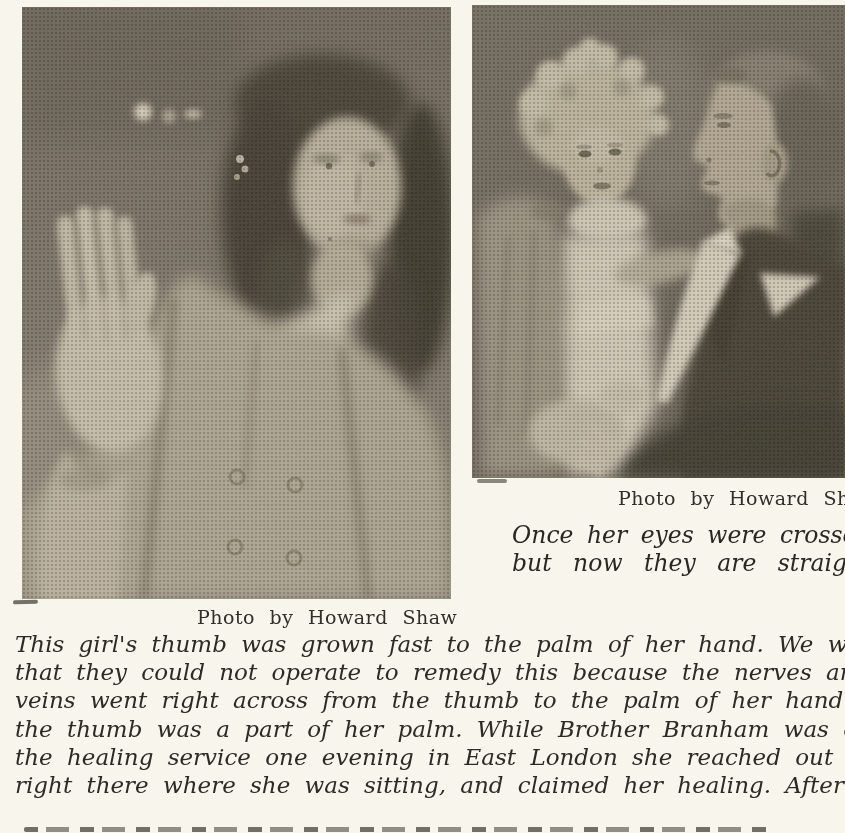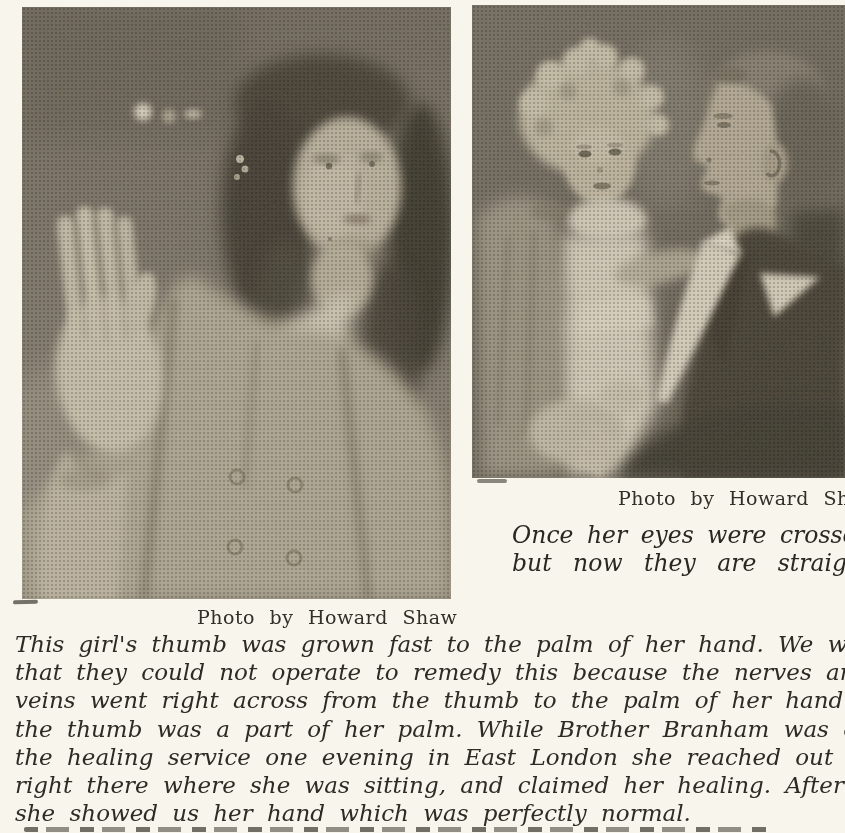--- a/index.html
+++ b/index.html
@@ -286,20 +286,19 @@
 
   <div class="caption caption-left">Photo by Howard Shaw</div>
 
   <div class="bodytext">
     <div class="line">This girl's thumb was grown fast to the palm of her hand. We were told</div>
     <div class="line">that they could not operate to remedy this because the nerves and blood</div>
     <div class="line">veins went right across from the thumb to the palm of her hand. That is</div>
     <div class="line">the thumb was a part of her palm. While Brother Branham was conducting</div>
     <div class="line">the healing service one evening in East London she reached out in faith</div>
     <div class="line">right there where she was sitting, and claimed her healing. After the service</div>
-    <div class="line">she showed us her hand which was perfectly normal.</div>
   </div>
 
   <div class="cutline"></div>
   <div class="mark-a"></div>
   <div class="mark-b"></div>
 
 </div>
 
 </body></html>

